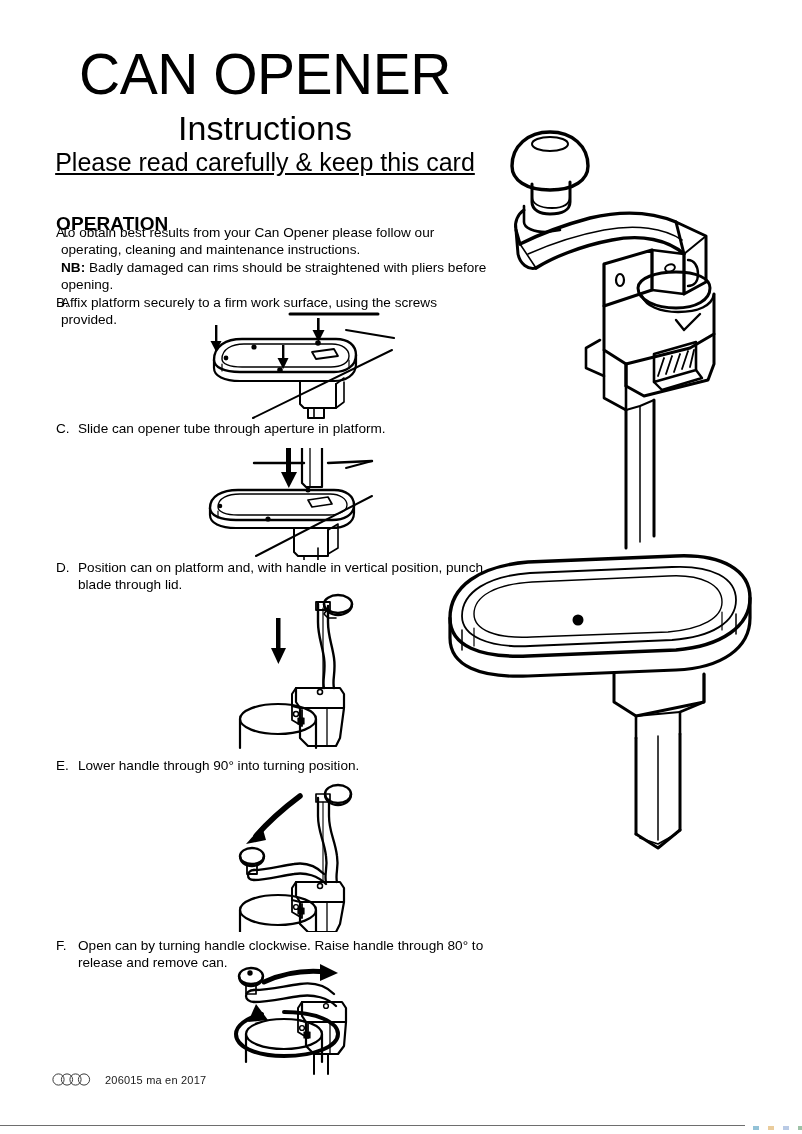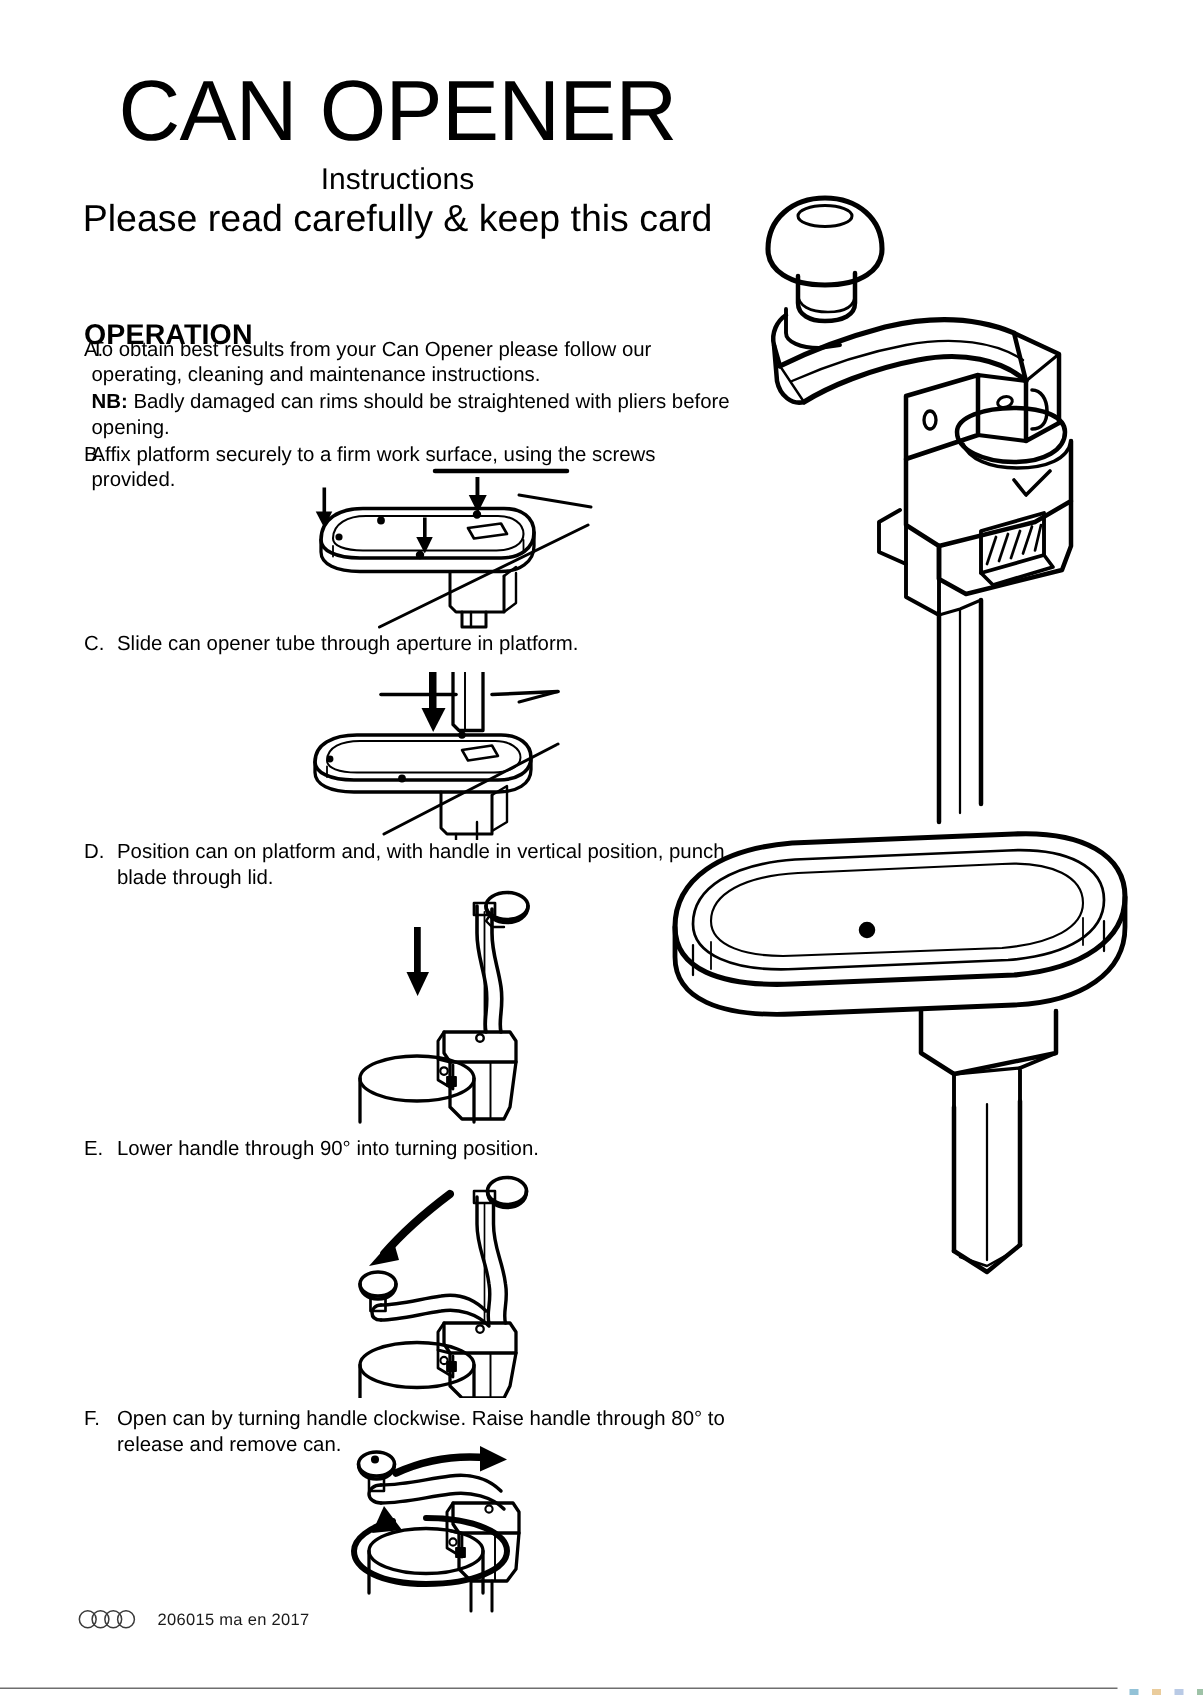--- a/index.html
+++ b/index.html
@@ -30,30 +30,31 @@
   }
   .main-title {
     font-size: 57px;
     font-weight: normal;
     letter-spacing: -0.5px;
     line-height: 1.0;
     margin: 0;
     font-family: "Liberation Sans", sans-serif;
   }
   .subtitle-1 {
-    font-size: 20px;
+    font-size: 34px;
     line-height: 1.12;
     margin: 6px 0 0 0;
     font-weight: normal;
   }
   .subtitle-2 {
     font-size: 25px;
     line-height: 1.12;
     margin: 1px 0 0 0;
     font-weight: normal;
+    text-decoration: underline;
   }
   .subtitle-3 {
     font-size: 24px;
     line-height: 1.12;
     margin: 3px 0 0 0;
     font-weight: bold;
   }
 
   
   .section-heading {

